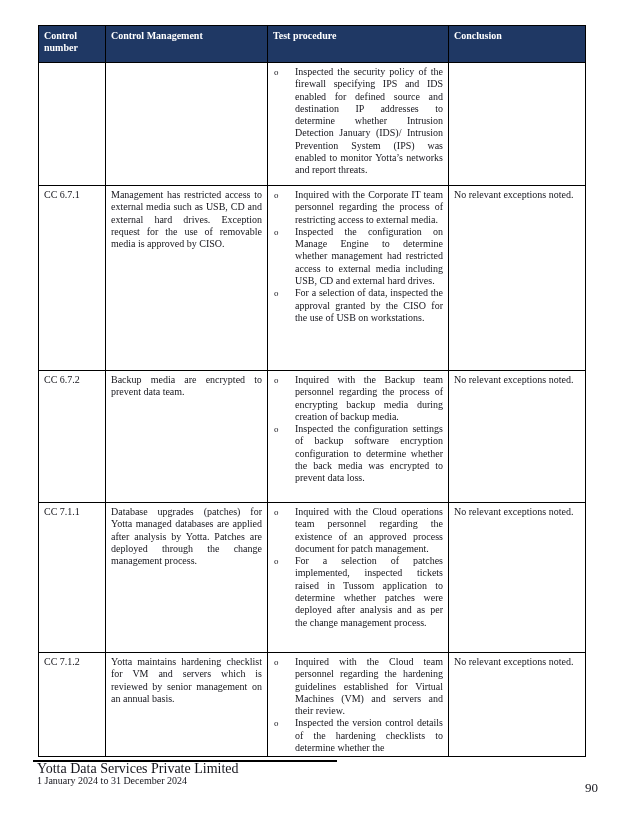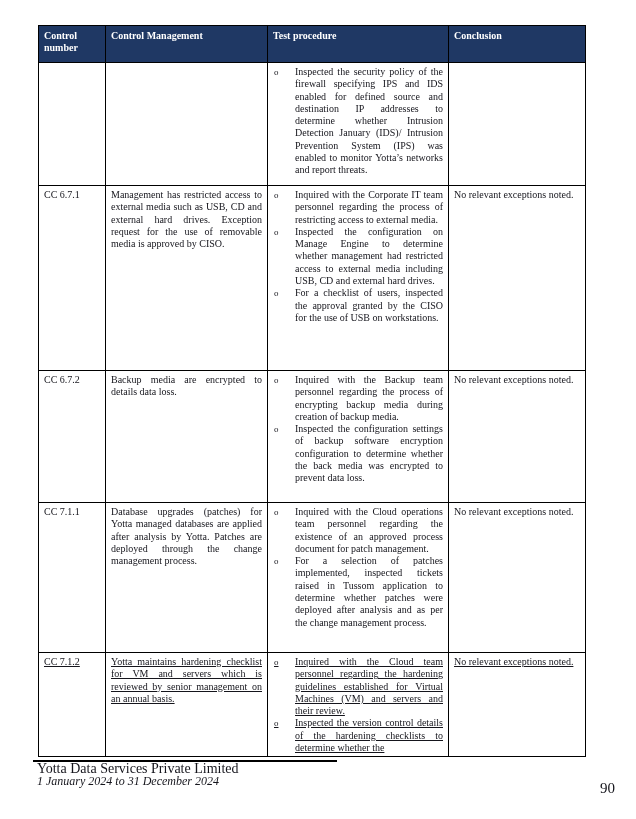--- a/index.html
+++ b/index.html
@@ -35,21 +35,21 @@
   }
   col.c-num  { width: 67px; }
   col.c-desc { width: 162px; }
   col.c-proc { width: 181px; }
   col.c-conc { width: 137px; }
 
   tr.r0 { height: 123px; }
   tr.r1 { height: 185px; margin-top: 13px; }
   tr.r2 { height: 132px; }
   tr.r3 { height: 150px; }
-  tr.r4 { height: 102px; text-decoration: underline; }
+  tr.r4 { height: 102px; }
 
   td.cell-num  { padding-top: 3px; white-space: nowrap; }
   td.cell-desc { text-align: justify; padding-top: 3px; }
   td.cell-proc { padding-left: 4px; padding-top: 3px; }
   td.cell-conc { text-align: justify; padding-top: 3px; }
 
   .bullet { display: flex; }
   .bullet .marker {
     flex: 0 0 21px; width: 21px;
     font-size: 9px; line-height: 12.3px;
@@ -61,27 +61,26 @@
     position: absolute; left: 33px; top: 760px;
     width: 304px; height: 0;
     border-top: 2px solid #000;
   }
   .footer-company {
     position: absolute; left: 37px; top: 763px;
     font-size: 14px; line-height: 12px;
   }
   .footer-period {
     position: absolute; left: 37px; top: 775px;
-    font-size: 12px; line-height: 12px;
-    font-style: italic;
+    font-size: 10px; line-height: 12px;
   }
   .page-number {
     position: absolute; left: 585px; top: 780px;
-    width: 30px; text-align: right;
-    font-size: 15px;
+    width: 30px; text-align: left;
+    font-size: 13px;
   }
 </style>
 </head>
 <body>
 
 <div class="page">
 
   <table class="ctrl-table">
     <colgroup>
       <col class="c-num">
@@ -118,29 +117,29 @@
           <div class="bullet">
             <span class="marker">o</span>
             <span class="btext">Inquired with the Corporate IT team personnel regarding the process of restricting access to external media.</span>
           </div>
           <div class="bullet">
             <span class="marker">o</span>
             <span class="btext">Inspected the configuration on Manage Engine to determine whether management had restricted access to external media including USB, CD and external hard drives.</span>
           </div>
           <div class="bullet">
             <span class="marker">o</span>
-            <span class="btext">For a checklist of users, inspected the approval granted by the CISO for the use of USB on workstations.</span>
+            <span class="btext">For a selection of data, inspected the approval granted by the CISO for the use of USB on workstations.</span>
           </div>
         </td>
         <td class="cell-conc">No relevant exceptions noted.</td>
       </tr>
 
       <tr class="r2">
         <td class="cell-num">CC 6.7.2</td>
-        <td class="cell-desc">Backup media are encrypted to details data loss.</td>
+        <td class="cell-desc">Backup media are encrypted to prevent data team.</td>
         <td class="cell-proc">
           <div class="bullet">
             <span class="marker">o</span>
             <span class="btext">Inquired with the Backup team personnel regarding the process of encrypting backup media during creation of backup media.</span>
           </div>
           <div class="bullet">
             <span class="marker">o</span>
             <span class="btext">Inspected the configuration settings of backup software encryption configuration to determine whether the back media was encrypted to prevent data loss.</span>
           </div>
         </td>

